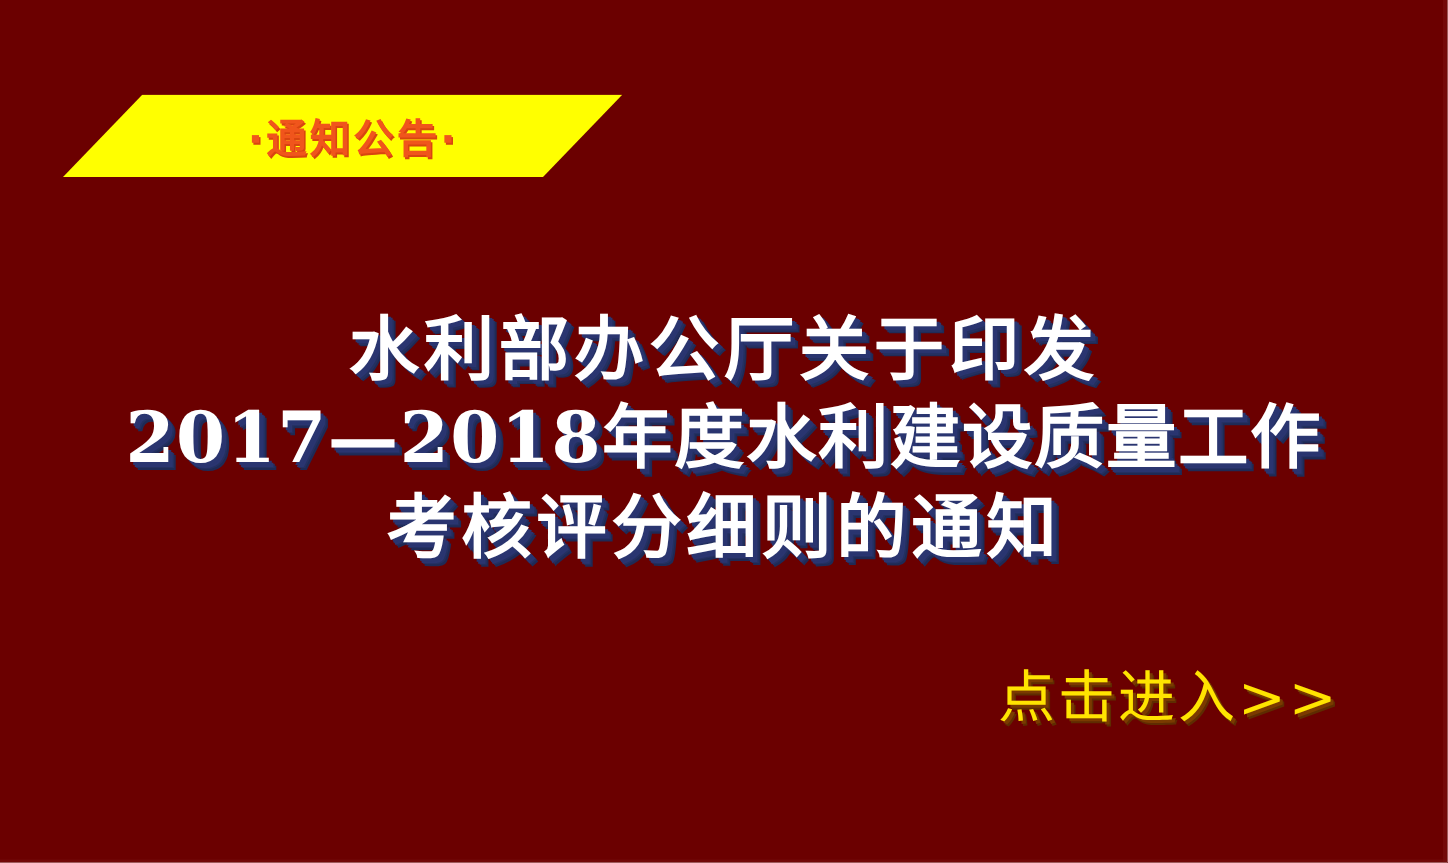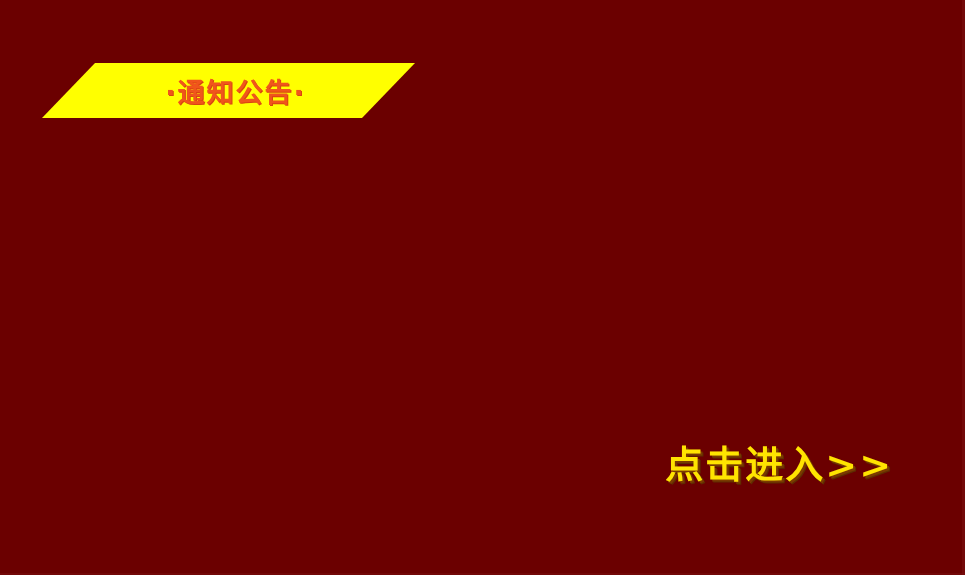--- a/index.html
+++ b/index.html
@@ -109,41 +109,46 @@
     top: 434px;
     width: 965px;
     text-align: right;
     padding-right: 72px;
     box-sizing: border-box;
   }
   #enter-link {
     display: inline-block;
     color: #ffe400;
     font-family: "DejaVu Serif", "Liberation Serif", serif;
-    font-weight: bold;
+    font-weight: normal;
     font-size: 38px;
     letter-spacing: 2px;
     white-space: nowrap;
     text-decoration: none;
     cursor: pointer;
     text-shadow:
        2px 2px 0 #7a3a00,
        3px 3px 0 #5e2c00;
   }
 </style>
 </head>
 <body>
 
 <div id="stage">
 
   <div id="banner">
     <div id="banner-shape"></div>
     <div id="banner-label">·通知公告·</div>
   </div>
 
+  <div id="headline">
+    <div class="headline-line" id="headline-line-1">水利部办公厅关于印发</div>
+    <div class="headline-line" id="headline-line-2">2017—2018年度水利建设质量工作</div>
+    <div class="headline-line" id="headline-line-3">考核评分细则的通知</div>
+  </div>
 
   <div id="enter-link-wrap">
     <a href="#" id="enter-link">点击进入&gt;&gt;</a>
   </div>
 
   <div id="right-seam"></div>
   <div id="bottom-seam"></div>
 
 </div>
 

